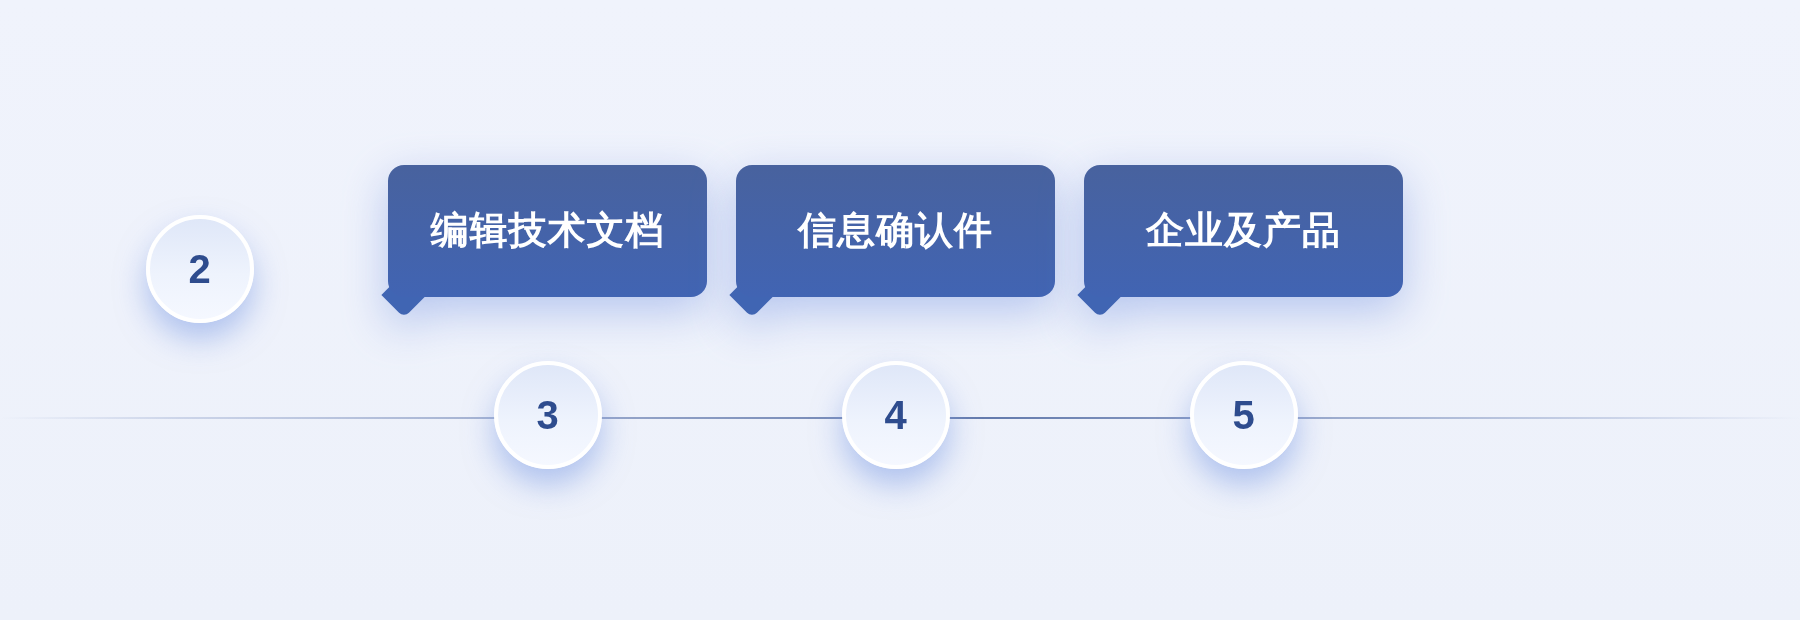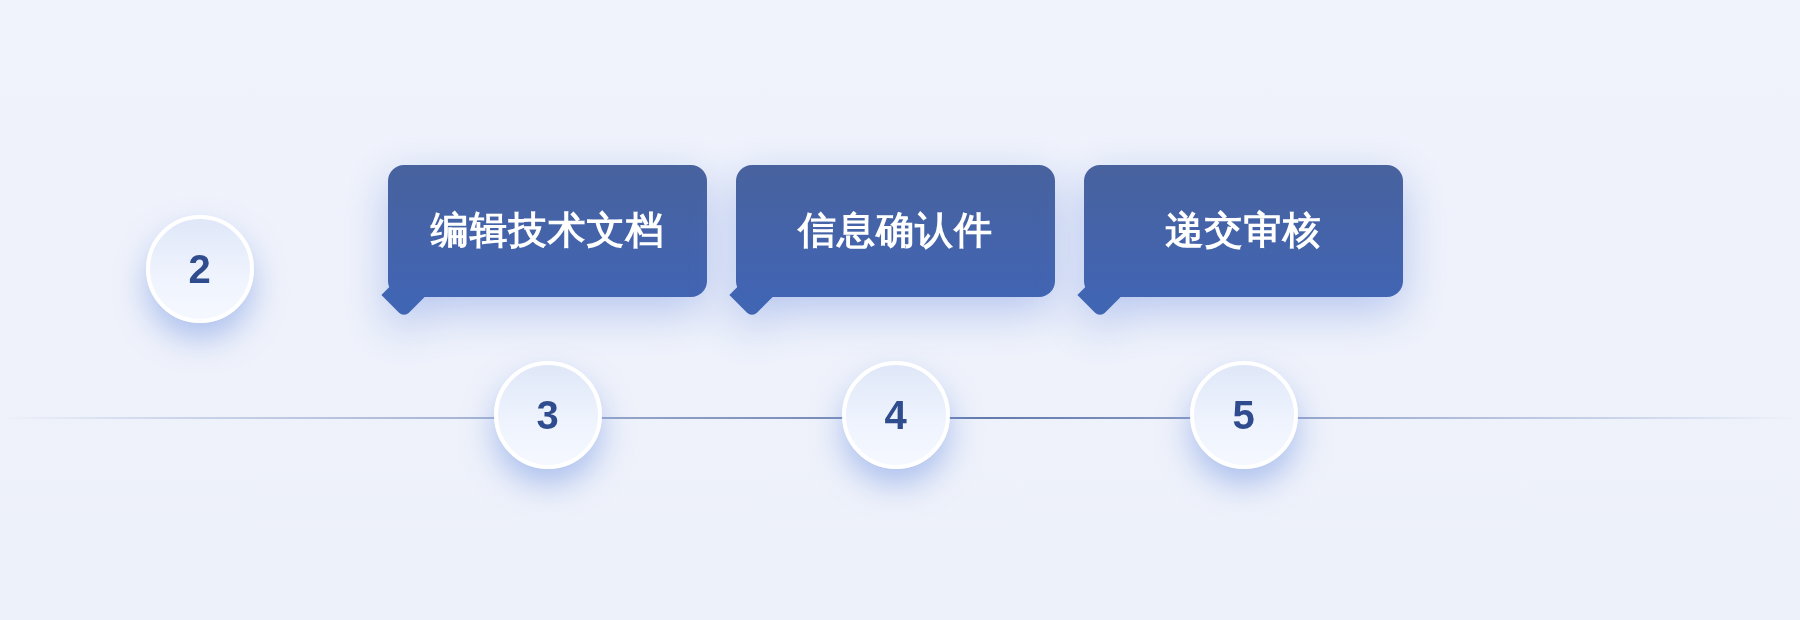--- a/index.html
+++ b/index.html
@@ -132,21 +132,21 @@
         <div class="bubble-tail"></div>
       </div>
       <div class="step-circle">
         <span class="step-number">4</span>
       </div>
     </div>
 
     <div class="step">
       <div class="bubble-wrap">
         <div class="bubble">
-          <span>递交审核</span>
+          <span>企业及产品</span>
         </div>
         <div class="bubble-tail"></div>
       </div>
       <div class="step-circle">
         <span class="step-number">5</span>
       </div>
     </div>
 
   </div>
 </div>

